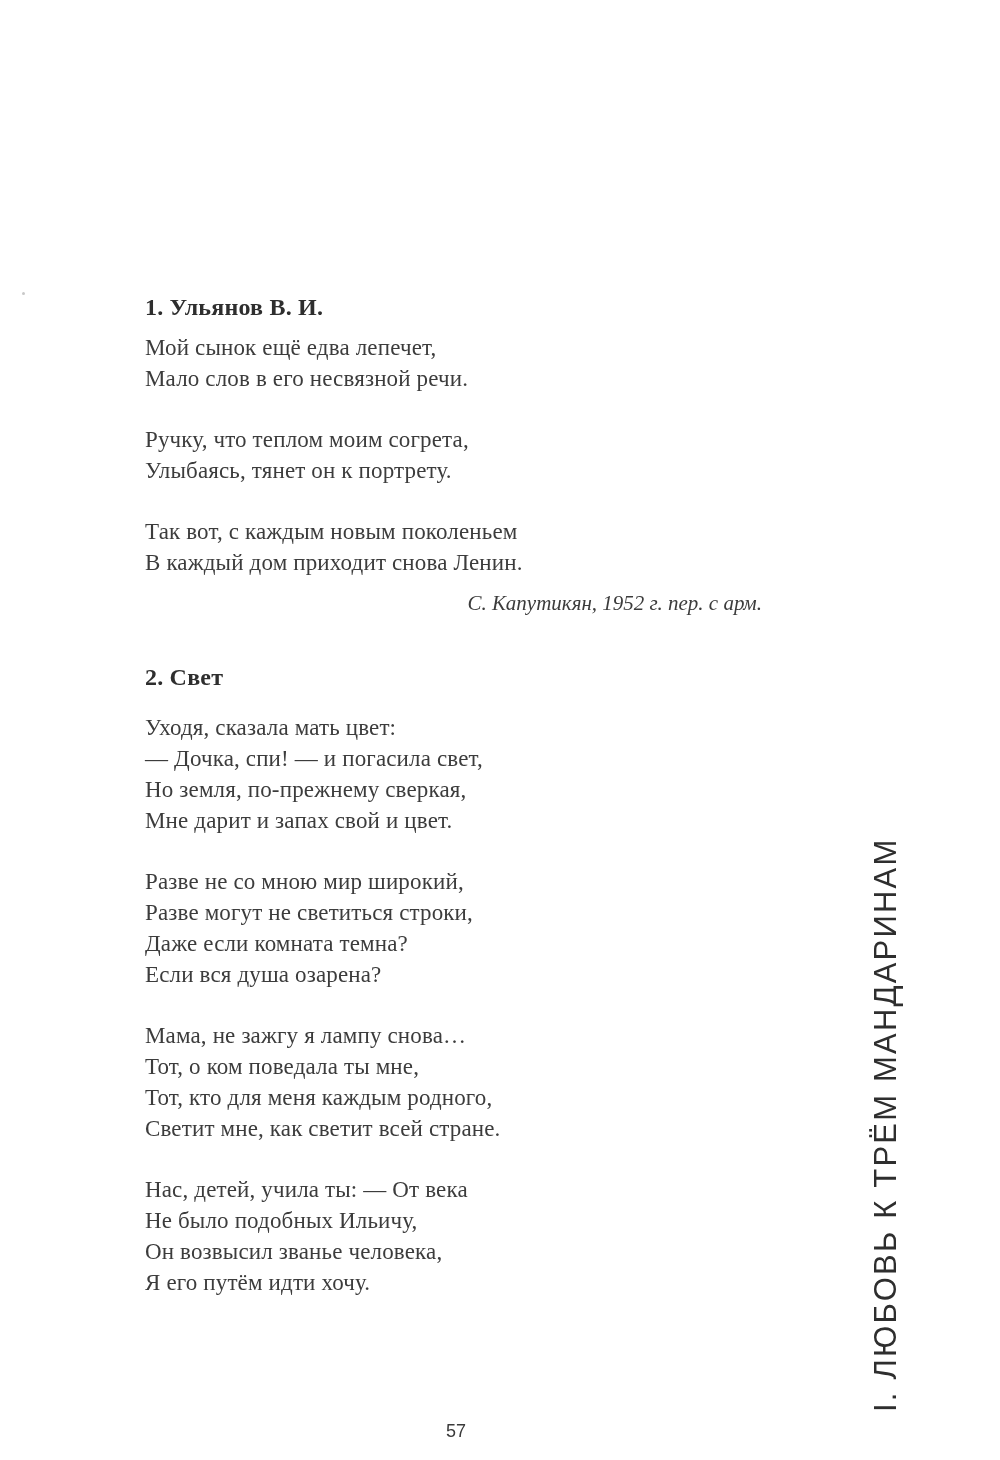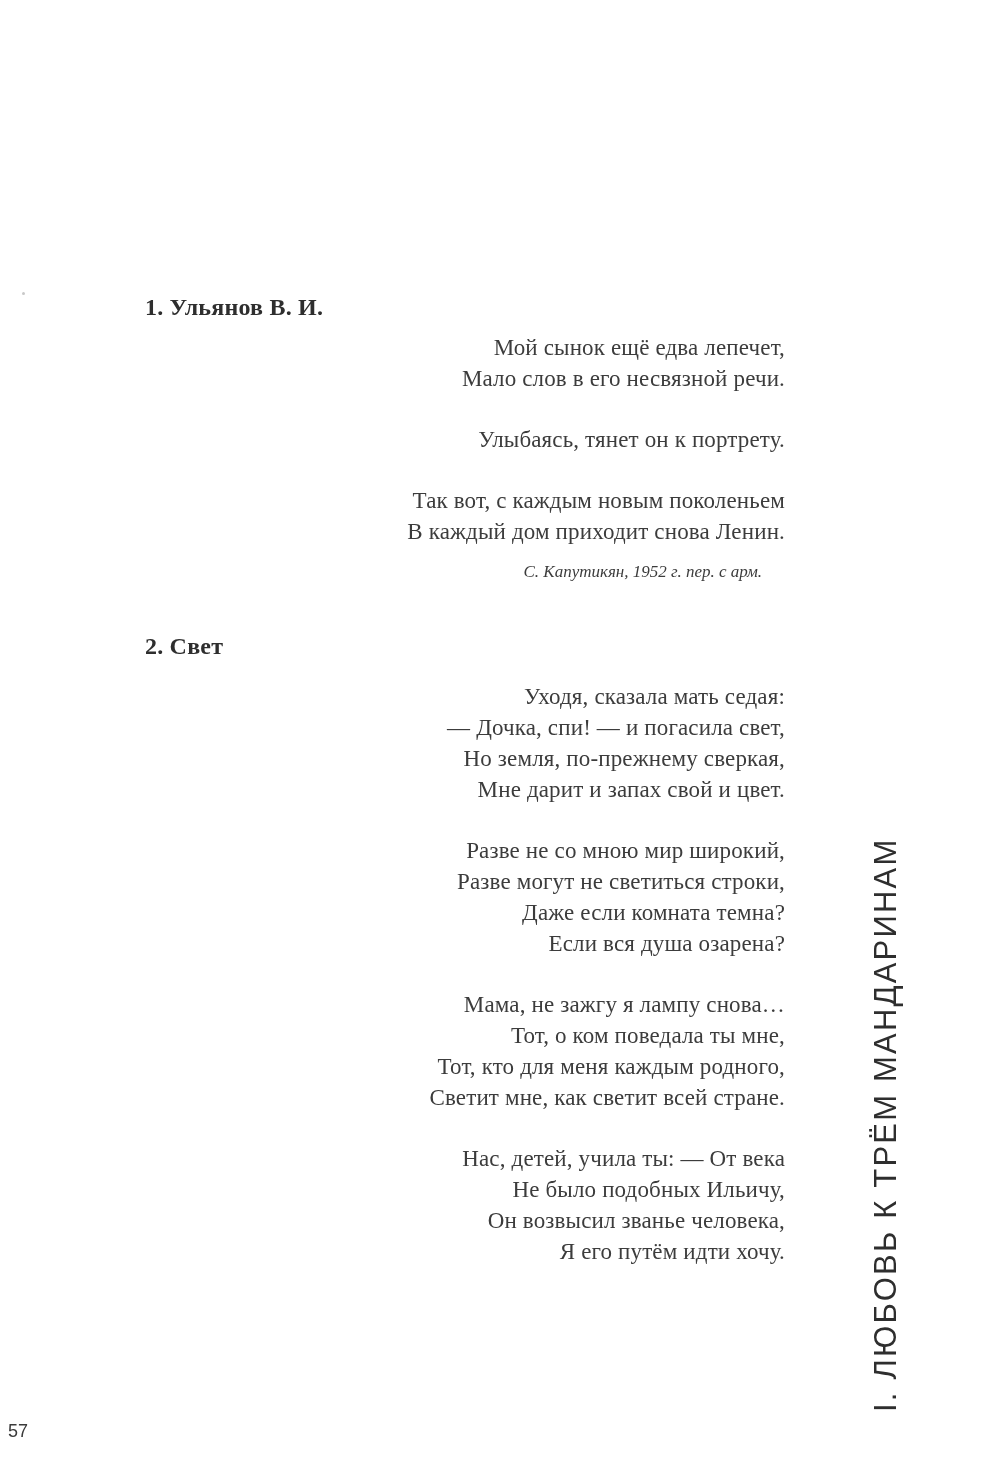--- a/index.html
+++ b/index.html
@@ -6,29 +6,29 @@
   body {
     width:1000px; height:1460px; background:#ffffff; position:relative; overflow:hidden;
     color:#3a3a3a; font-family:"Liberation Serif","DejaVu Serif",serif;
   }
   .page { position:absolute; left:0; top:0; width:924px; height:1460px; }
   .content { position:absolute; left:145px; top:288px; width:640px; }
   .poem-title {
     font-weight:bold; font-size:24px; line-height:38px; color:#2e2e2e;
     margin:0 0 6px 0; letter-spacing:0.2px;
   }
-  .stanza { margin:0 0 30px 0;text-align:right; }
+  .stanza { margin:0 0 30px 0; }
   .line { font-size:23px; line-height:31px; white-space:nowrap; color:#3c3c3c; letter-spacing:0.15px; }
   .attribution {
-    font-style:italic; font-size:17px; line-height:30px; text-align:right;
+    font-style:italic; font-size:21px; line-height:30px; text-align:right;
     width:617px; margin-top:-20px; margin-bottom:40px; color:#3c3c3c;
   }
   .poem-2 .poem-title { margin-bottom:16px; }
   .page-number {
-    position:absolute; left:8px; width:912px; top:1421px; 
+    position:absolute; left:0; width:912px; top:1421px; text-align:center;
     font-family:"Liberation Sans","DejaVu Sans",sans-serif; font-size:18px; color:#3a3a3a;
   }
   .side-title {
     position:absolute; left:868px; top:1412px; transform-origin:0 0; transform:rotate(-90deg);
     font-family:"Liberation Sans","DejaVu Sans",sans-serif; font-size:31px; letter-spacing:2.2px;
     color:#2e2e2e; white-space:nowrap; line-height:36px;
   }
   .speck { position:absolute; left:22px; top:292px; width:3px; height:3px; background:#c8c8c8; border-radius:50%; }
 </style>
 </head>
@@ -38,33 +38,34 @@
   <div class="speck"></div>
 
   <div class="content">
     <section class="poem poem-1">
       <h2 class="poem-title">1. Ульянов В. И.</h2>
       <div class="stanza">
         <div class="line">Мой сынок ещё едва лепечет,</div>
         <div class="line">Мало слов в его несвязной речи.</div>
       </div>
       <div class="stanza">
+        <div class="line">Ручку, что теплом моим согрета,</div>
         <div class="line">Улыбаясь, тянет он к портрету.</div>
       </div>
       <div class="stanza">
         <div class="line">Так вот, с каждым новым поколеньем</div>
         <div class="line">В каждый дом приходит снова Ленин.</div>
       </div>
       <div class="attribution">С. Капутикян, 1952 г. пер. с арм.</div>
     </section>
 
     <section class="poem poem-2">
       <h2 class="poem-title">2. Свет</h2>
       <div class="stanza">
-        <div class="line">Уходя, сказала мать седая:</div>
+        <div class="line">Уходя, сказала мать цвет:</div>
         <div class="line">—  Дочка, спи! — и погасила свет,</div>
         <div class="line">Но земля, по-прежнему сверкая,</div>
         <div class="line">Мне дарит и запах свой и цвет.</div>
       </div>
       <div class="stanza">
         <div class="line">Разве не со мною мир широкий,</div>
         <div class="line">Разве могут не светиться строки,</div>
         <div class="line">Даже если комната темна?</div>
         <div class="line">Если вся душа озарена?</div>
       </div>

